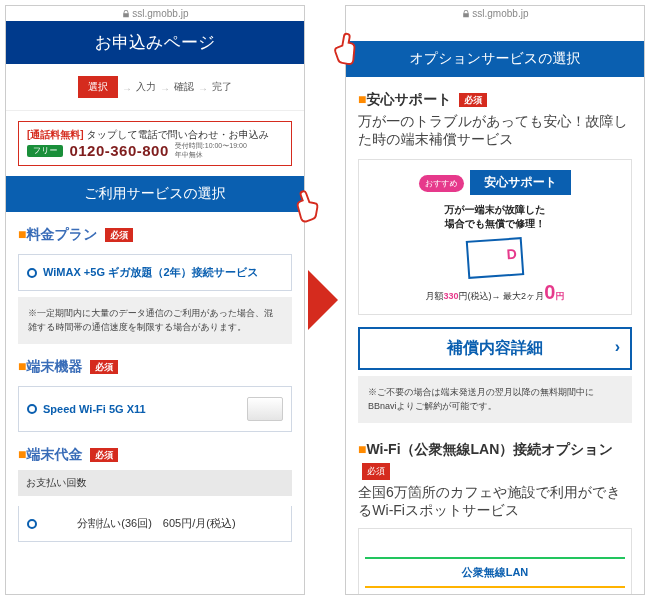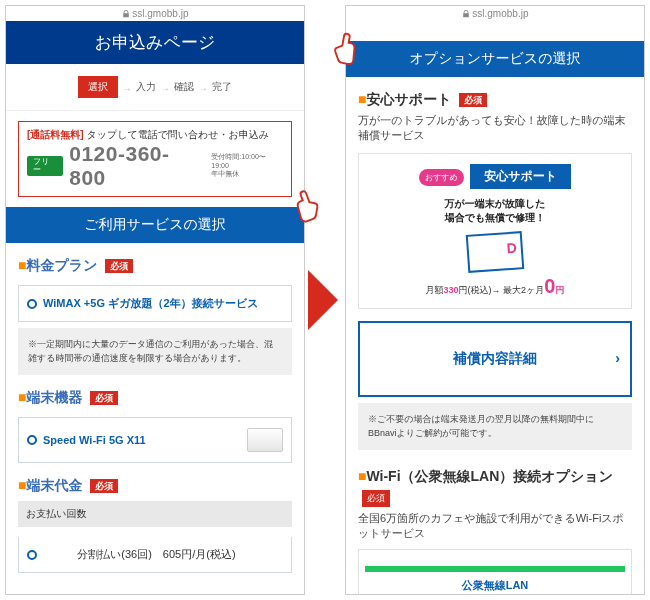--- a/index.html
+++ b/index.html
@@ -11,49 +11,49 @@
   .url svg { width:8px; height:8px; vertical-align:-1px; }
   .hdr { background:#003a8c; color:#fff; text-align:center; padding:10px 0; font-size:17px; font-weight:500; }
   .steps { display:flex; align-items:center; justify-content:center; gap:4px; padding:12px 0; font-size:10px; color:#555; border-bottom:1px solid #eee;}
   .steps .cur { background:#d52b1e; color:#fff; padding:4px 10px; }
   .steps .arr { color:#bbb; }
   .phone { border:1px solid #d52b1e; margin:10px 12px; padding:6px 8px; }
   .phone .line1 { font-size:10px; color:#333; }
   .phone .line1 .free { color:#d52b1e; font-weight:bold; }
   .phone .row { display:flex; align-items:center; gap:6px; }
   .phone .icon { background:#1a8f3a; color:#fff; font-size:8px; padding:2px 6px; border-radius:2px; line-height:1; }
-  .phone .num { color:#737373; font-size:21px; font-weight:bold; letter-spacing:0.5px; }
+  .phone .num { color:#7f1d1d; font-size:15px; font-weight:bold; letter-spacing:0.5px; }
   .phone .hours { font-size:7px; color:#666; line-height:1.2; }
   .sechdr { background:#0a5fb0; color:#fff; text-align:center; padding:9px 0; font-size:14px; font-weight:500; margin-top:8px;}
   .panel.right .sechdr { margin-top:20px; }
   .block { padding:0 12px; }
   .title { margin-top:14px; font-size:14px; font-weight:600; }
   .title .sq { color:#ff8a00; }
   .title .txt { color:#3a6db8; }
   .title .txt2 { color:#333; }
   .req { background:#d52b1e; color:#fff; font-size:9px; padding:2px 5px; margin-left:4px; vertical-align:1px; }
-  .sub { font-size:11px; color:#444; margin-top:4px; }
+  .sub { font-size:14px; color:#444; margin-top:4px; }
   .opt { border:1px solid #d0d8e4; padding:10px 8px; margin-top:10px; display:flex; align-items:center; gap:6px; }
   .opt .radio { width:10px; height:10px; border:2px solid #0a5fb0; border-radius:50%; flex-shrink:0; }
   .opt .label { color:#0a5fb0; font-size:11px; font-weight:600; }
   .device-img { margin-left:auto; width:36px; height:24px; background:linear-gradient(#fff,#e5e5e5); border:1px solid #ccc; border-radius:2px; }
   .note { background:#efefef; font-size:9px; color:#444; padding:10px; margin-top:6px; line-height:1.5; }
   .payhdr { background:#e8e8e8; font-size:10px; padding:6px 8px; margin-top:6px; color:#333; }
   .promo { border:1px solid #e0e0e0; margin-top:10px; padding:10px 6px; text-align:center; }
   .promo .badge { display:inline-block; background:#e6398b; color:#fff; font-size:8px; padding:3px 6px; border-radius:9px; margin-right:2px;}
   .promo .name { display:inline-block; background:#0a5fb0; color:#fff; font-size:12px; padding:4px 14px; font-weight:600;}
   .promo .msg { font-size:10px; font-weight:bold; margin-top:8px; line-height:1.4; color:#222;}
   .promo .ill { margin:8px auto 4px; width:56px; height:38px; border:2px solid #0a5fb0; background:#fff; position:relative; transform:rotate(-4deg);}
   .promo .ill::after { content:"D"; position:absolute; right:4px; top:6px; color:#e6398b; font-weight:bold; font-size:14px;}
   .promo .price { font-size:9px; color:#333; margin-top:4px;}
   .promo .price .pink { color:#e6398b; font-weight:bold; }
   .promo .price .big { font-size:20px; font-weight:bold; }
-  .detailbtn { border:2px solid #0a5fb0; color:#0a5fb0; text-align:center; padding:27px; font-size:14px; font-weight:600; margin-top:12px; position:relative;}
+  .detailbtn { border:2px solid #0a5fb0; color:#0a5fb0; text-align:center; padding:9px; font-size:16px; font-weight:600; margin-top:12px; position:relative;}
   .detailbtn::after { content:"›"; position:absolute; right:10px; }
-  .lanhdr { color:#0a5fb0; font-weight:bold; font-size:11px; padding:6px 0; border-top:6px solid #22c55e; border-bottom:2px solid #ffb300; text-align:center; margin-top:8px;}
+  .lanhdr { color:#0a5fb0; font-weight:bold; font-size:11px; padding:6px 0; border-top:2px solid #22c55e; border-bottom:2px solid #ffb300; text-align:center; margin-top:20px;}
   .lanimg { width:34px; height:28px; border:1px solid #3a8dd0; margin:6px auto 0; font-size:5px; text-align:center; color:#3a8dd0; padding-top:2px;}
   .wifiopt { border:1px solid #e0e0e0; padding:8px 6px 2px; margin-top:8px; text-align:center;}
   .arrow-big { position:absolute; left:308px; top:270px; width:0; height:0; border-top:30px solid transparent; border-bottom:30px solid transparent; border-left:30px solid #d52b1e; }
   .pointer { position:absolute; width:38px; height:38px; }
   .pointer svg { width:100%; height:100%; }
   .p1 { left:288px; top:185px; transform:rotate(-20deg); }
   .p2 { left:326px; top:28px; transform:rotate(10deg) scaleX(-1); }
 </style>
 </head>
 <body>

